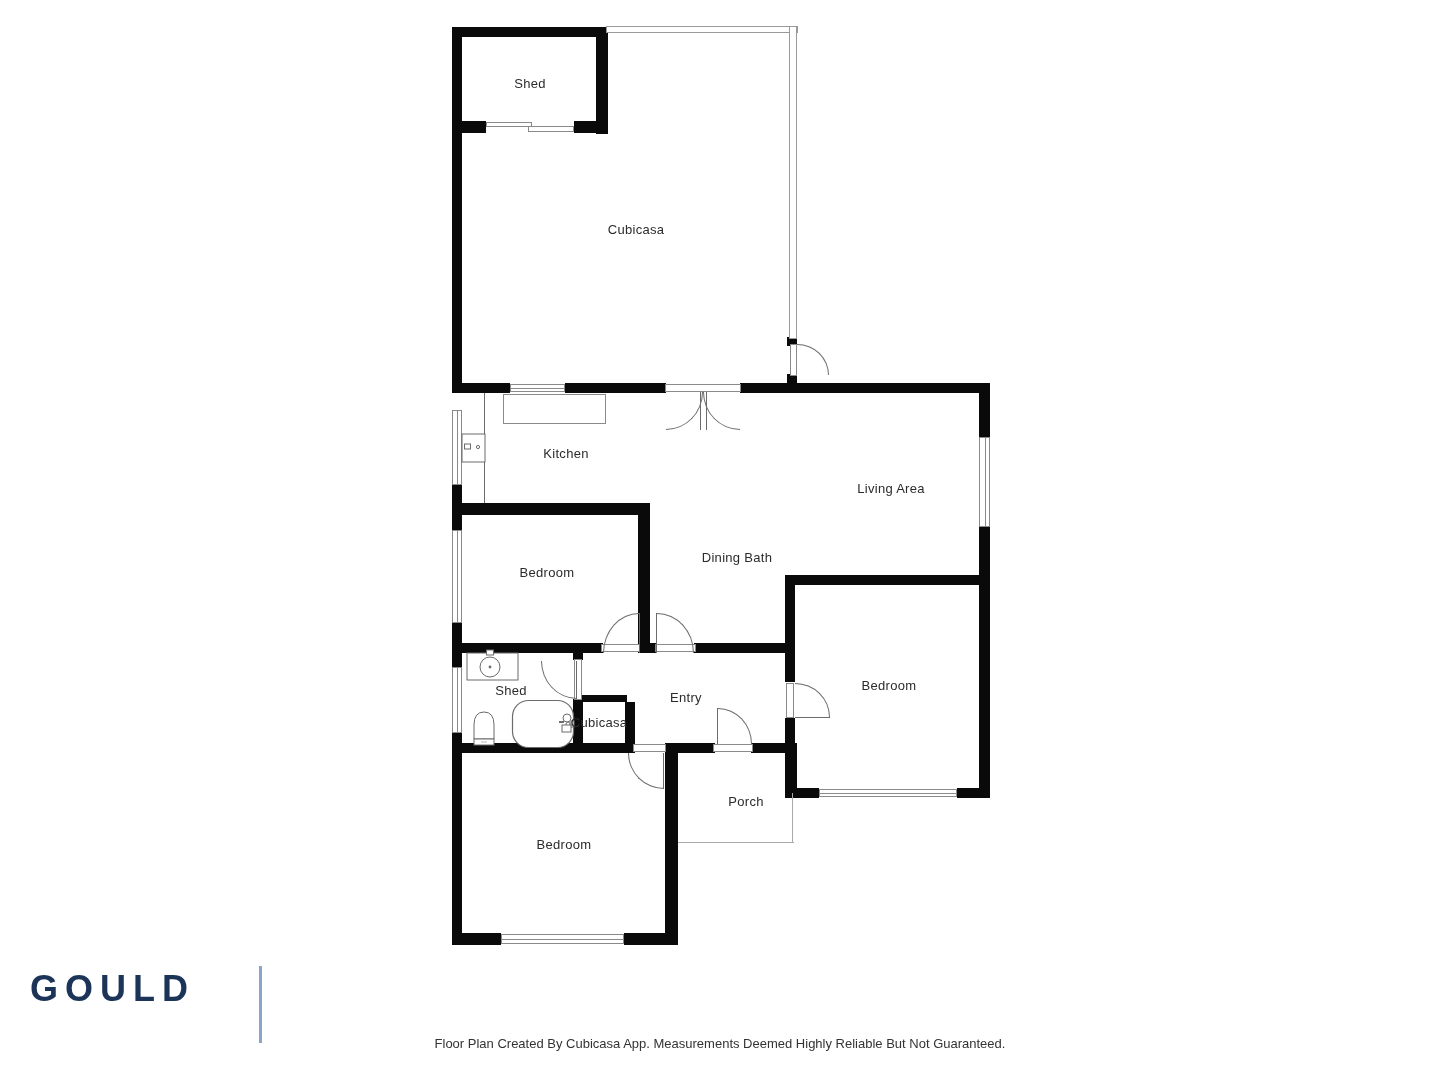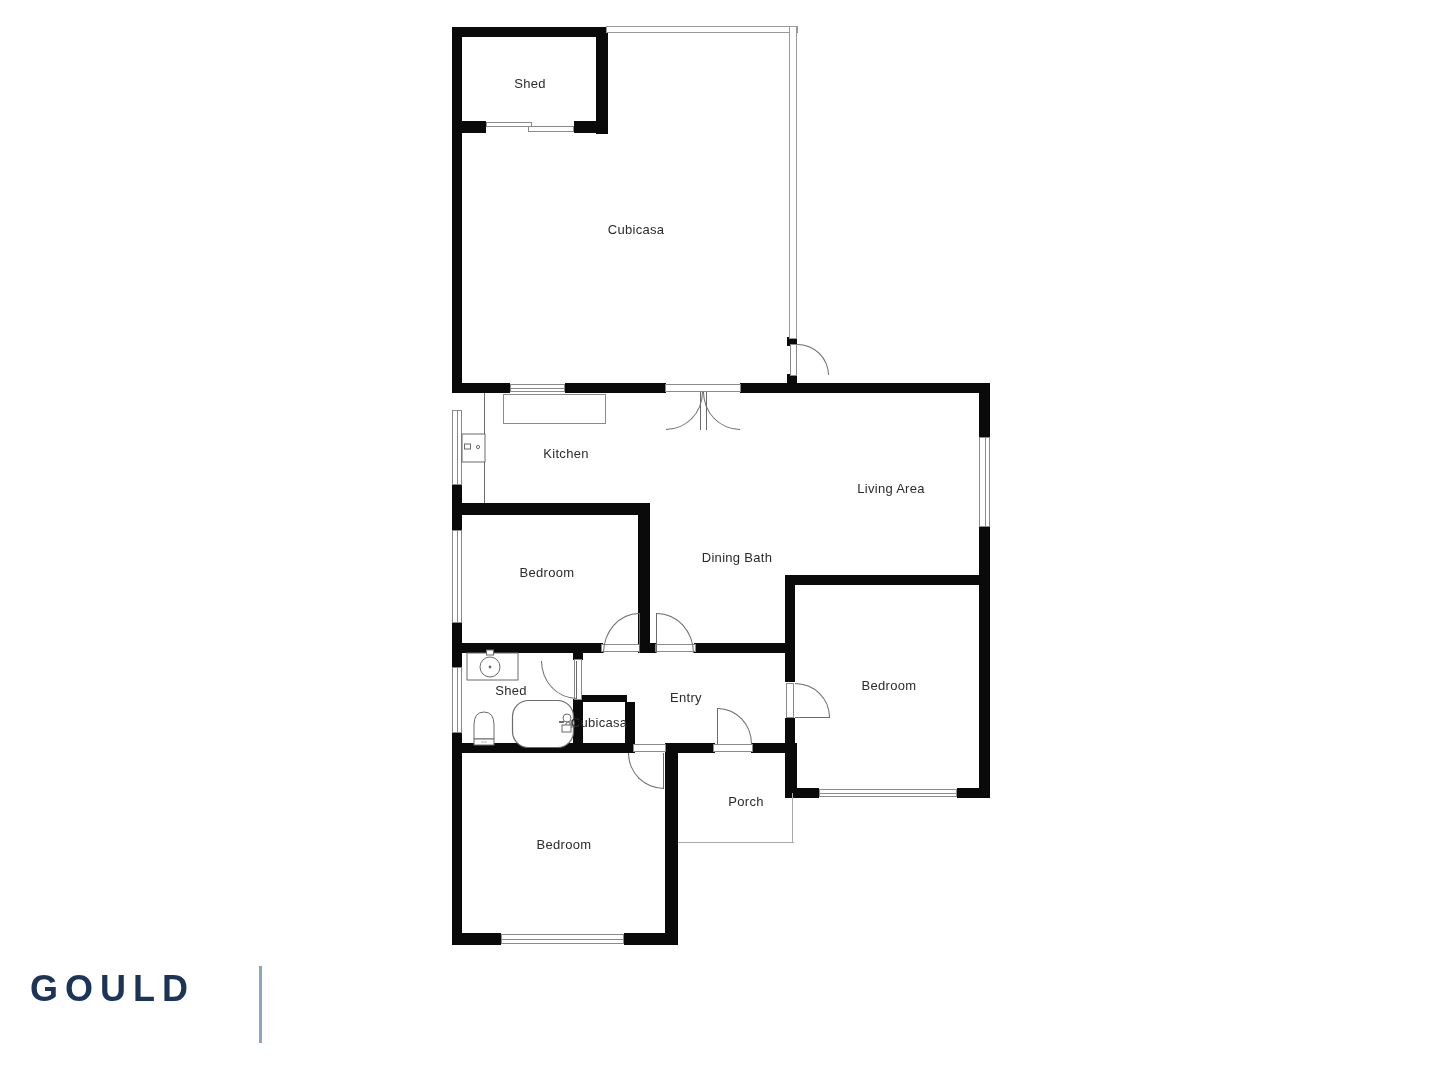--- a/index.html
+++ b/index.html
@@ -176,14 +176,15 @@
   <div class="lbl" style="left:511px;top:690px">Shed</div>
   <div class="lbl" style="left:599px;top:722px">Cubicasa</div>
   <div class="lbl" style="left:686px;top:697px">Entry</div>
   <div class="lbl" style="left:746px;top:801px">Porch</div>
   <div class="lbl" style="left:564px;top:844px">Bedroom</div>
 
   <div id="logo">
     <div>GOULD</div>
   </div>
   <div id="logo-divider"></div>
+  <div id="footer-text">Floor Plan Created By Cubicasa App. Measurements Deemed Highly Reliable But Not Guaranteed.</div>
 
 </div>
 
 </body></html>

